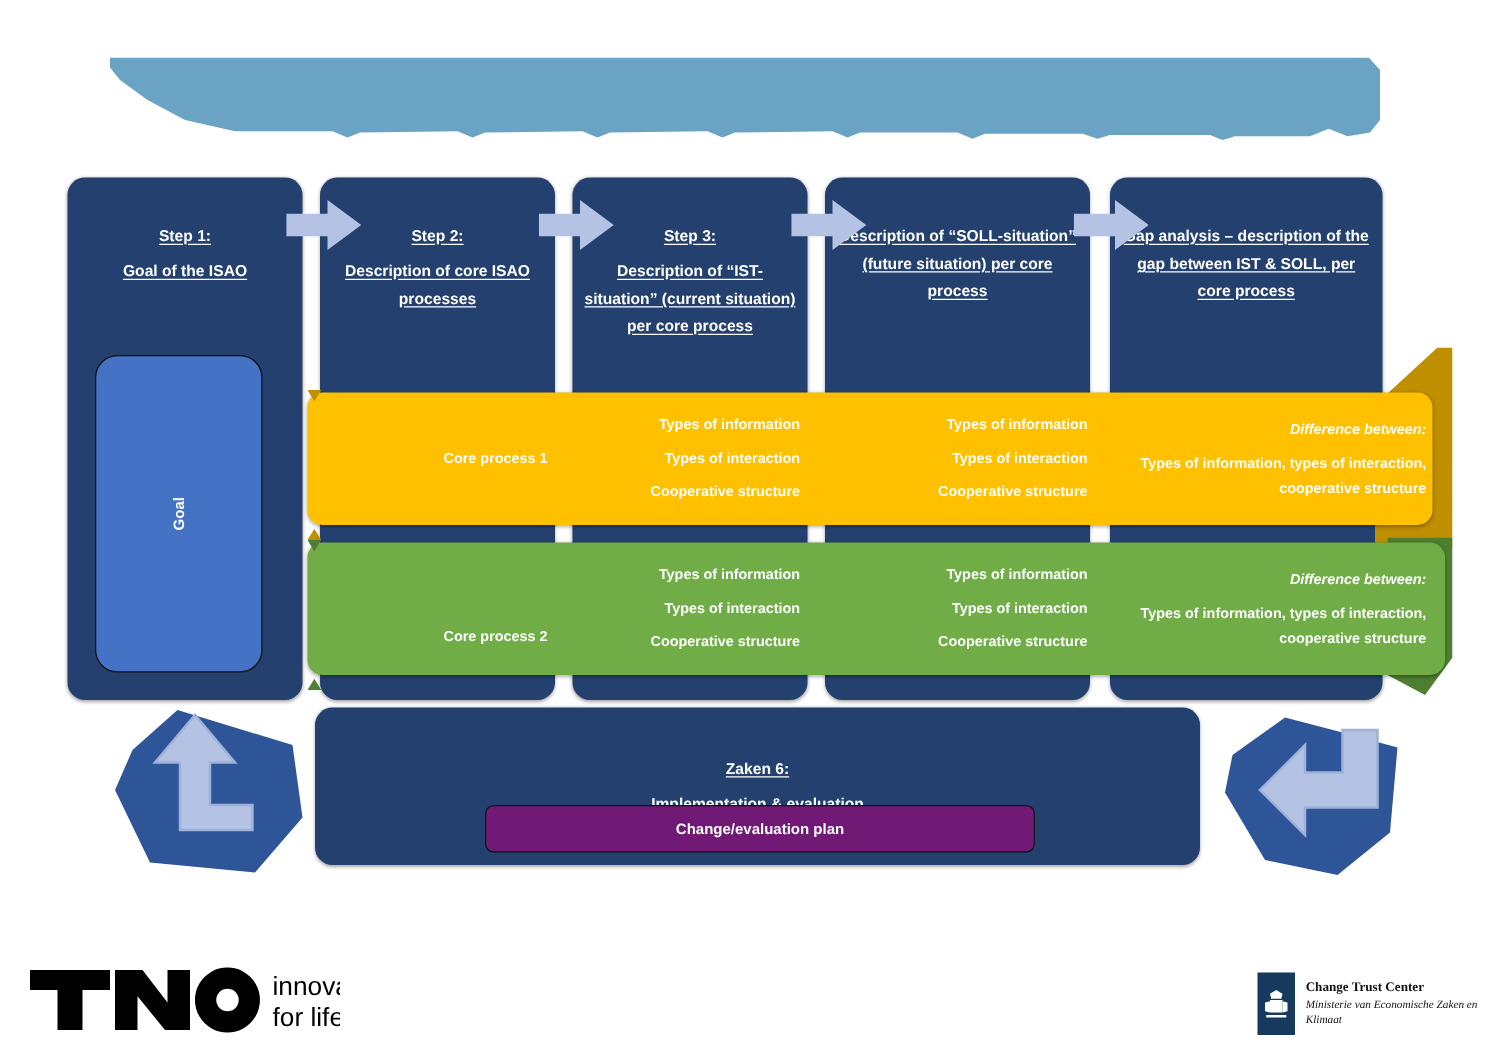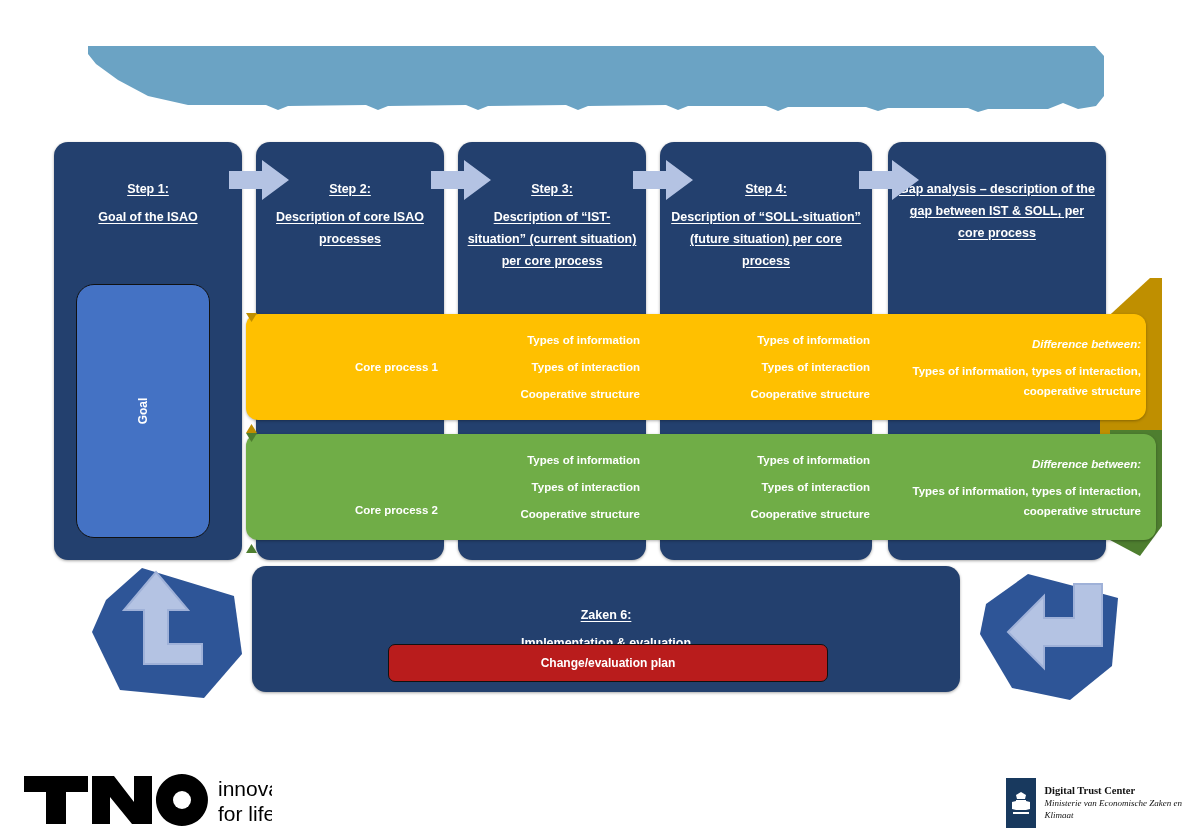--- a/index.html
+++ b/index.html
@@ -53,21 +53,21 @@
   .cell-c5 .it{font-style:italic;display:block;margin-bottom:7px;}
 
   
   .notch{position:absolute;width:11px;height:9px;}
 
   
   .step6{position:absolute;left:252px;top:566px;width:708px;height:126px;
          background:#23406E;border-radius:14px;box-shadow:0 1px 3px rgba(0,0,0,.35);}
   .step6 .step-head{padding-top:14px;}
   .plan{position:absolute;left:136px;top:78px;width:438px;height:36px;
-        background:#b91c1c;border:1.6px solid #111;border-radius:7px;
+        background:#701a75;border:1.6px solid #111;border-radius:7px;
         display:flex;align-items:center;justify-content:center;
         color:#fff;font-weight:bold;font-size:12px;}
 
   
   .loop{position:absolute;}
   .loop-left{left:84px;top:558px;width:170px;height:146px;}
   .loop-right{left:978px;top:562px;width:150px;height:142px;}
 
   
   .tno{position:absolute;left:22px;top:772px;}
@@ -105,21 +105,20 @@
     </div>
   </div>
   <div class="col col-3">
     <div class="step-head">
       <span class="ttl">Step 3:</span>
       <span>Description of “IST-situation” (current situation) per core process</span>
     </div>
   </div>
   <div class="col col-4">
     <div class="step-head">
-      <span class="ttl">Step 4:</span>
       <span>Description of “SOLL-situation” (future situation) per core process</span>
     </div>
   </div>
   <div class="col col-5">
     <div class="step-head">
       <span>Gap analysis – description of the gap between IST &amp; SOLL, per core process</span>
     </div>
   </div>
 
   <div class="conn c1">
@@ -258,18 +257,18 @@
   <div class="dtc">
     <div class="dtc-crest">
       <svg width="22" height="26" viewBox="0 0 22 26">
         <path d="M11,2 L16,5 L15,9 H7 L6,5 Z" fill="#fff"></path>
         <rect x="6" y="10" width="10" height="10" fill="#fff"></rect>
         <path d="M2,12 L6,11 V20 L2,19 Z M20,12 L16,11 V20 L20,19 Z" fill="#fff"></path>
         <rect x="3" y="22" width="16" height="2" fill="#fff"></rect>
       </svg>
     </div>
     <div class="dtc-txt">
-      <div class="dtc-t1">Digital Trust Center</div>
+      <div class="dtc-t1">Change Trust Center</div>
       <div class="dtc-t2">Ministerie van Economische Zaken en Klimaat</div>
     </div>
   </div>
 
 </div>
 
 </body></html>

